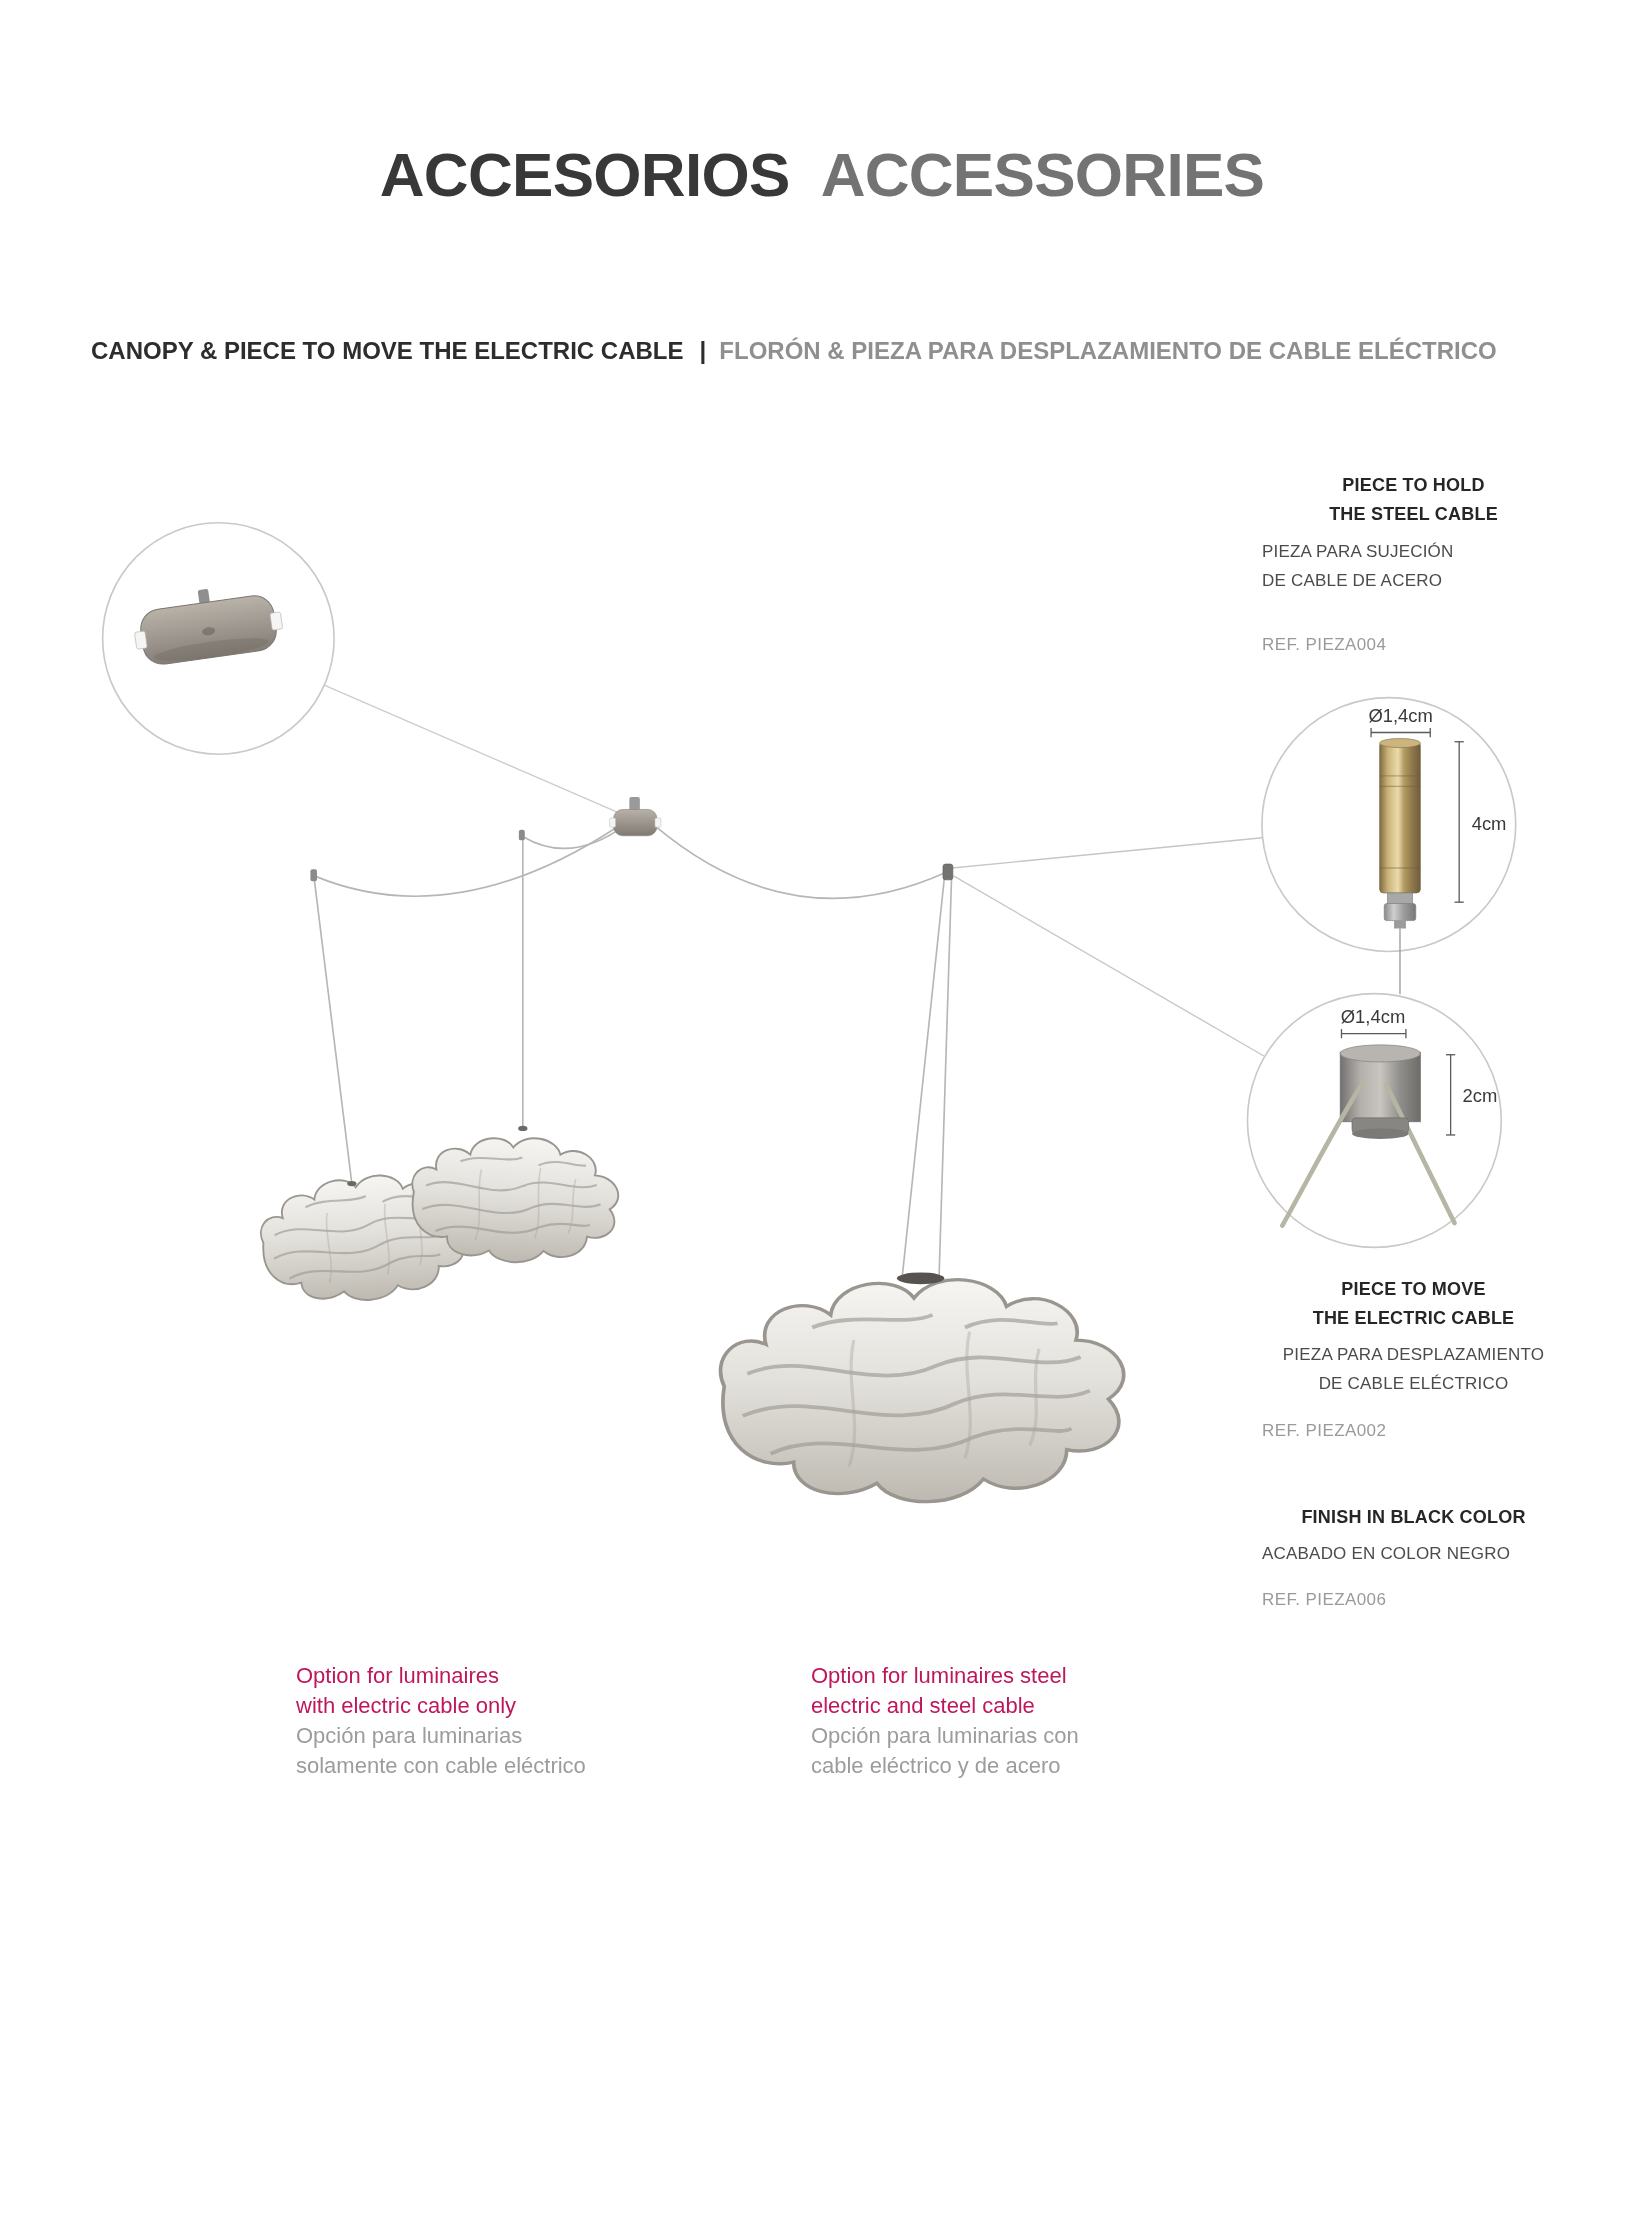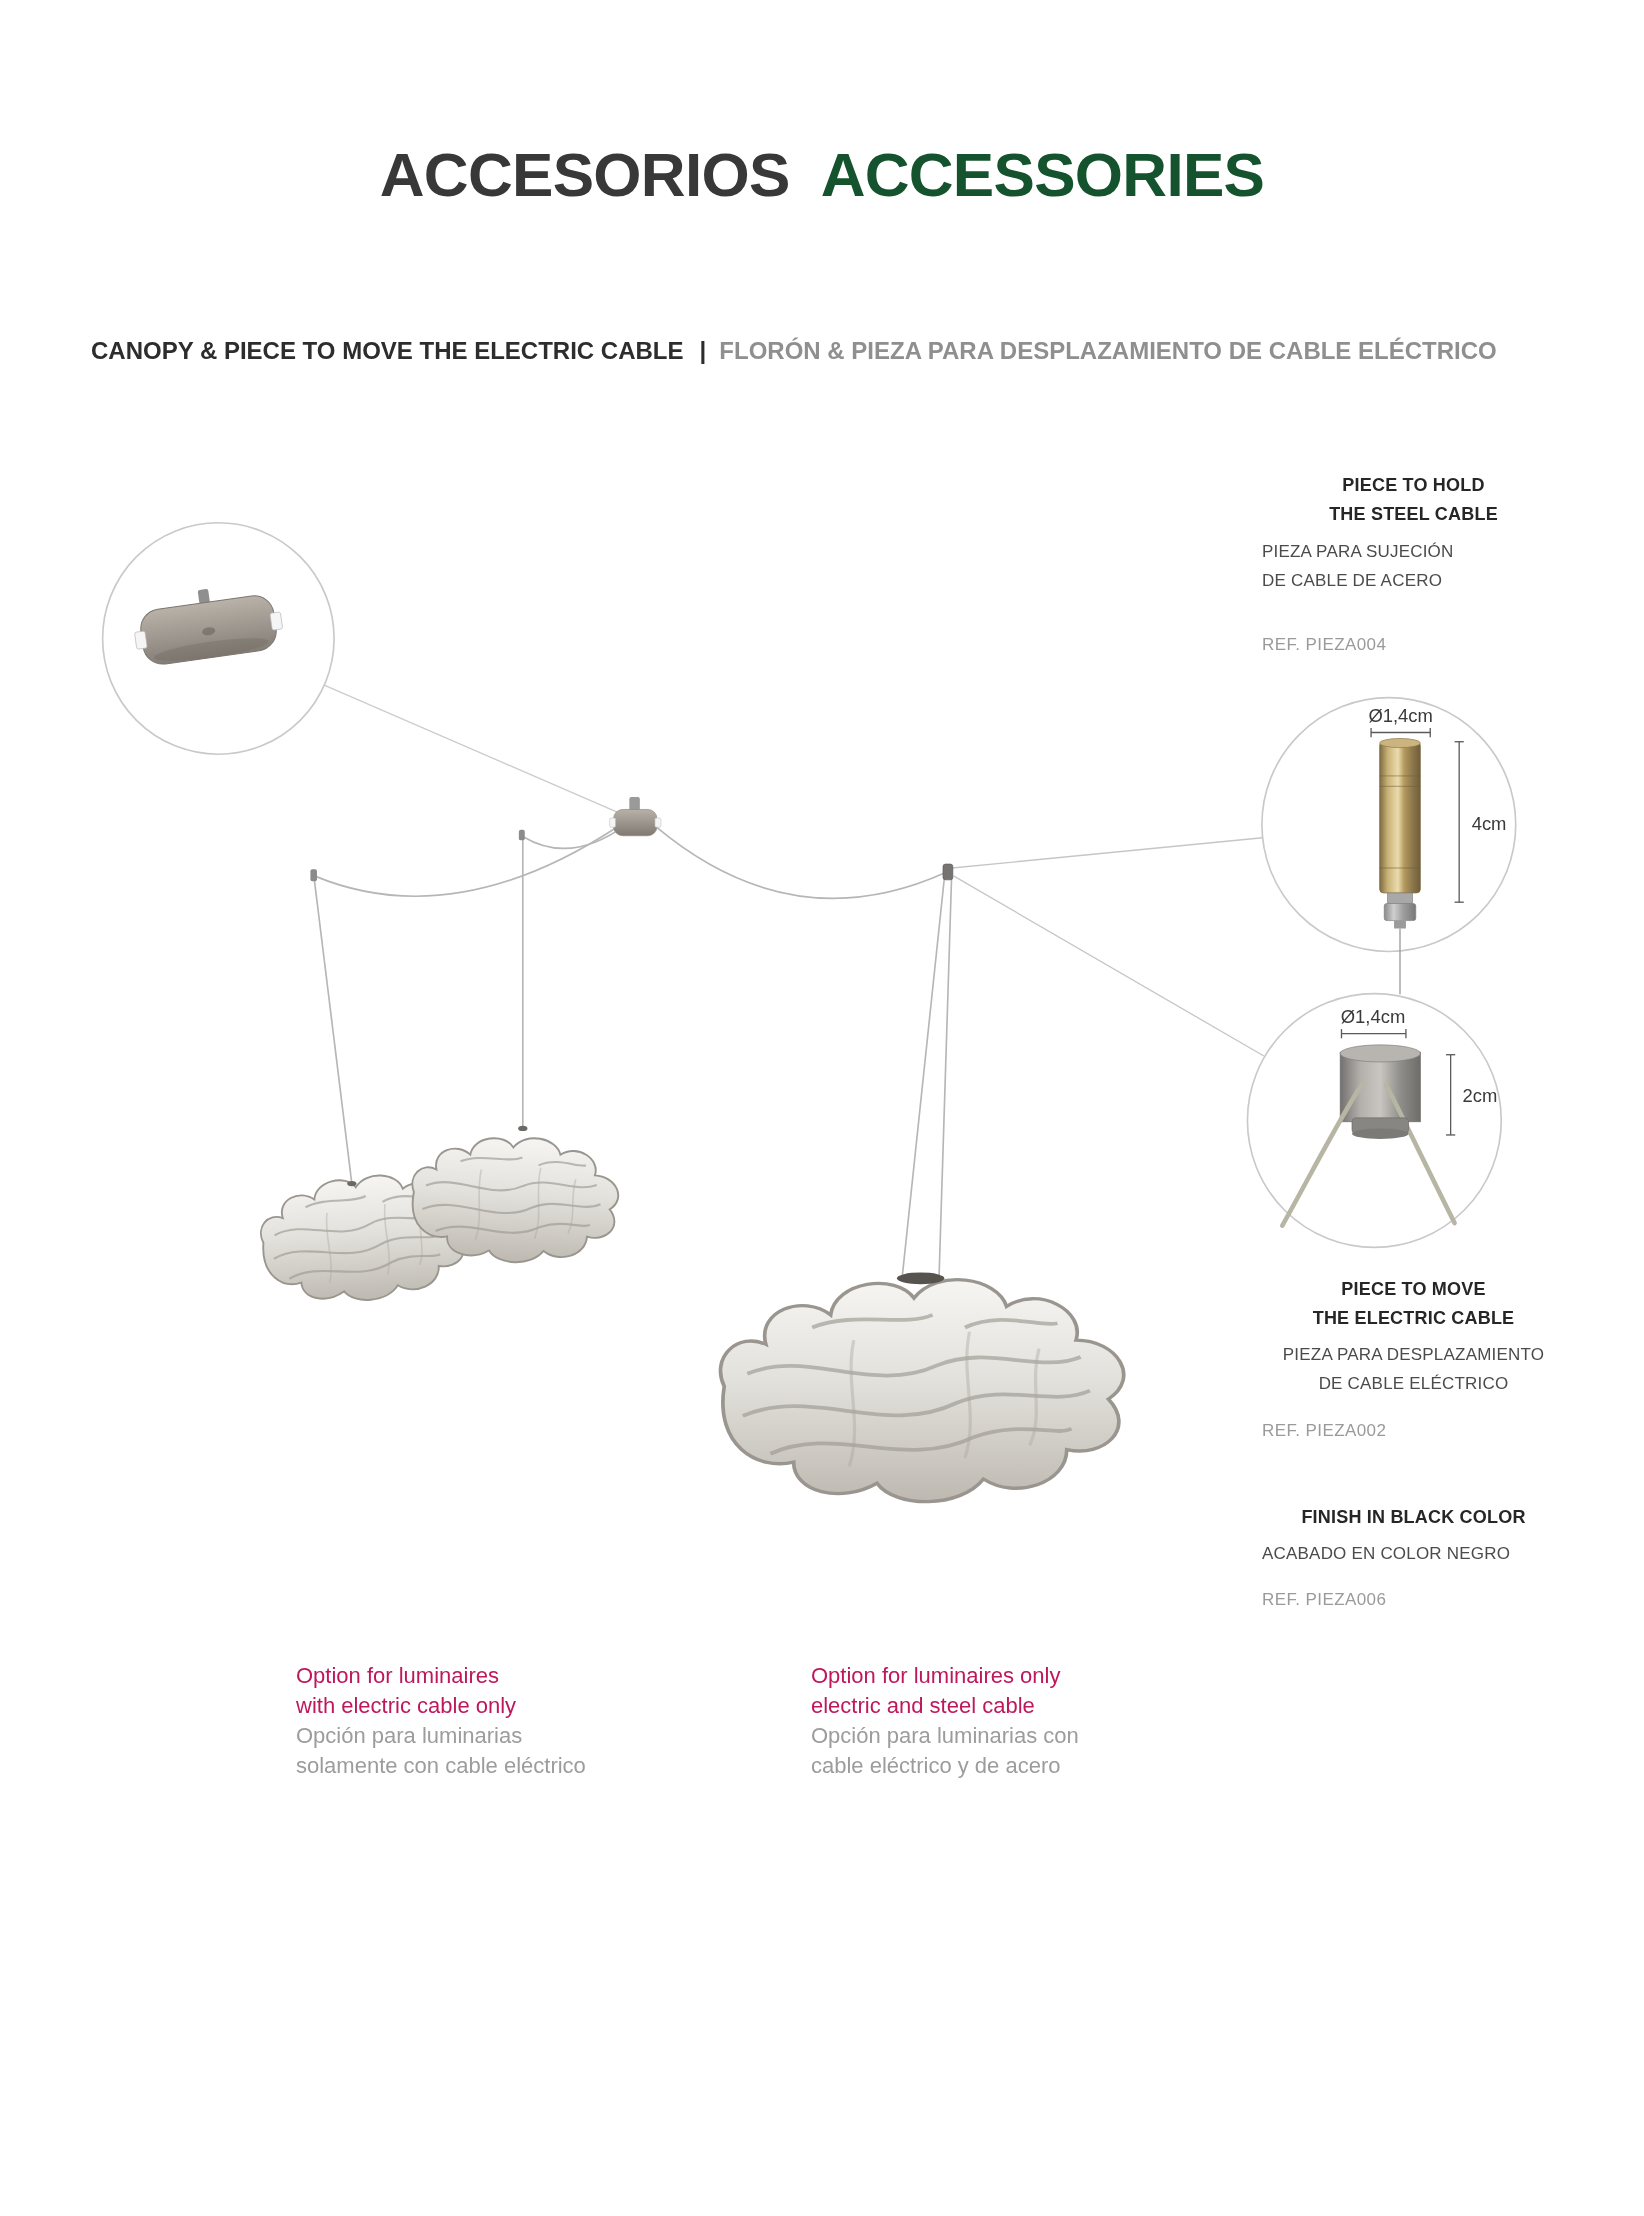--- a/index.html
+++ b/index.html
@@ -10,21 +10,21 @@
     font-family:"Liberation Sans", sans-serif;
     overflow:hidden;
   }
   
   .main-title{
     position:absolute;top:139px;left:0;width:100%;
     text-align:center;font-size:62px;font-weight:700;letter-spacing:-0.7px;
     white-space:nowrap;
   }
   .main-title .t1{color:#383838;}
-  .main-title .t2{color:#14532d;margin-left:14.5px;}
+  .main-title .t2{color:#737373;margin-left:14.5px;}
   
   .section-heading{
     position:absolute;top:337px;left:91px;
     font-size:24px;font-weight:700;white-space:nowrap;letter-spacing:0px;
   }
   .section-heading .en{color:#2d2d2d;}
   .section-heading .sep{color:#2d2d2d;margin:0 6.6px 0 9.2px;}
   .section-heading .es{color:#8f8f8f;}
   
   .detail-block{position:absolute;left:1262px;width:303px;}
@@ -259,21 +259,21 @@
     <div class="detail-ref">REF. PIEZA006</div>
   </div>
 
   <div class="caption" style="left:296px;top:1661px;">
     <div class="en">Option for luminaires</div>
     <div class="en">with electric cable only</div>
     <div class="es">Opción para luminarias</div>
     <div class="es">solamente con cable eléctrico</div>
   </div>
   <div class="caption" style="left:811px;top:1661px;">
-    <div class="en">Option for luminaires only</div>
+    <div class="en">Option for luminaires steel</div>
     <div class="en">electric and steel cable</div>
     <div class="es">Opción para luminarias con</div>
     <div class="es">cable eléctrico y de acero</div>
   </div>
 
 
 </div>
 
 
 </body></html>

